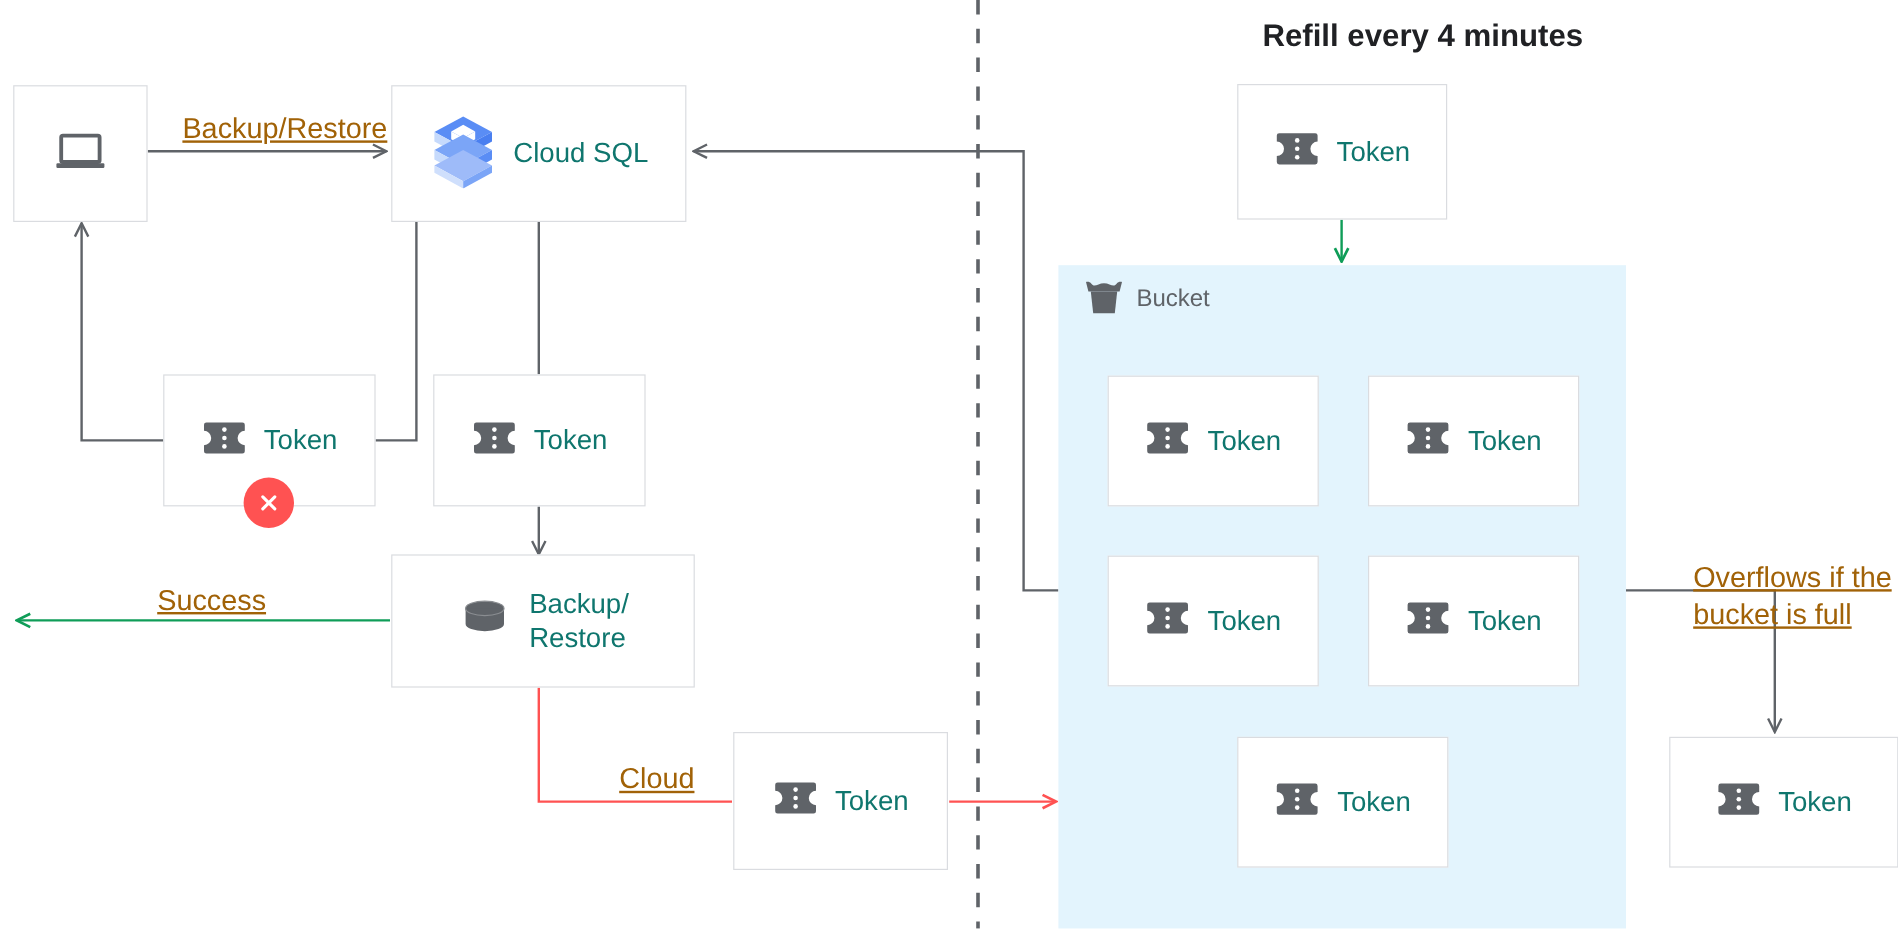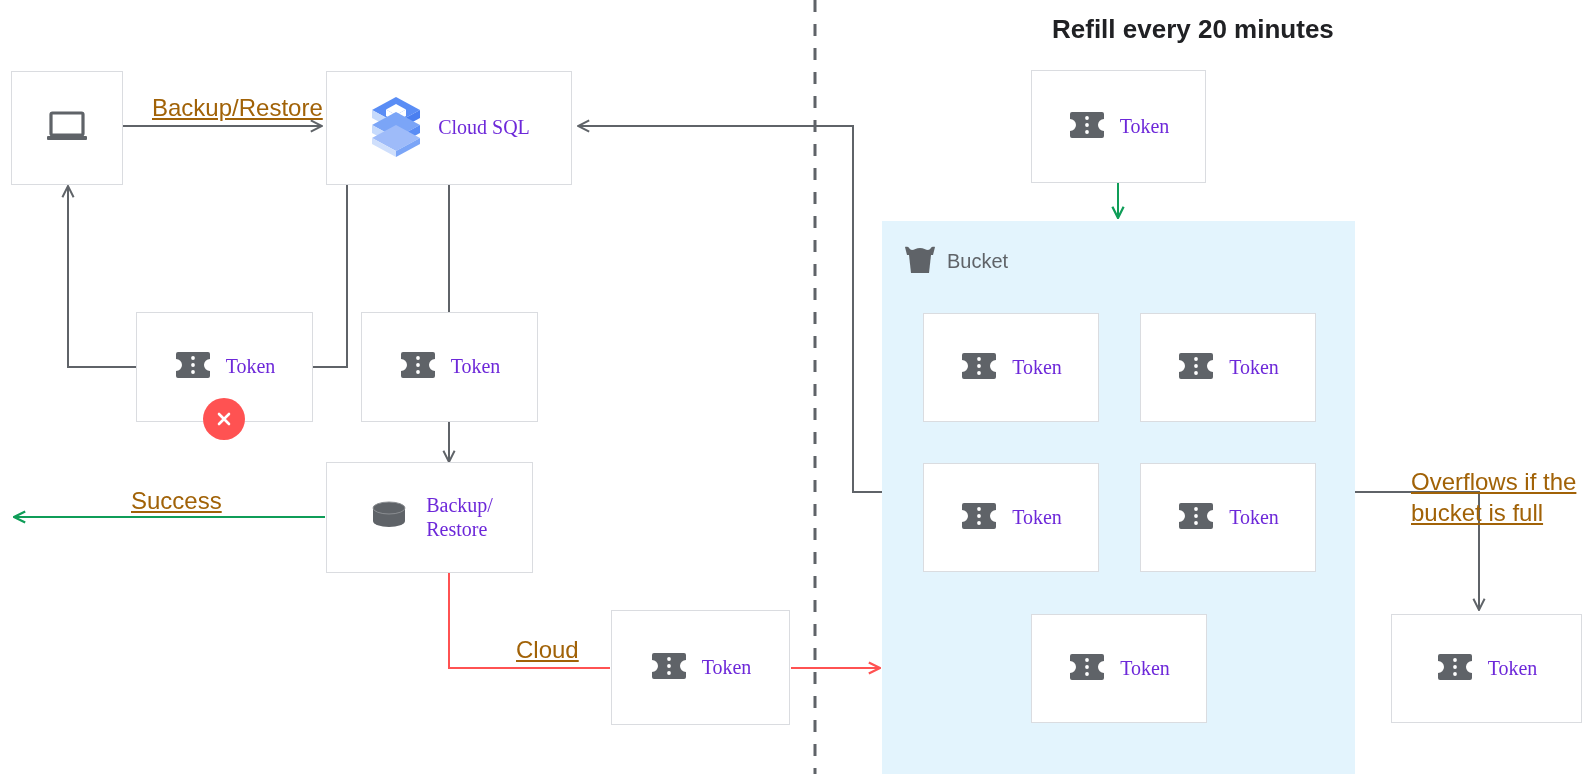--- a/index.html
+++ b/index.html
@@ -28,25 +28,24 @@
     position: absolute;
     box-sizing: border-box;
     background: #ffffff;
     border: 1px solid #dadce0;
     display: flex;
     align-items: center;
     justify-content: center;
     gap: 14px;
   }
   .node-label {
-    font-size: 20px;
-    color: #6d28d9;
+    font-size: 23px;
+    color: #0f766e;
     line-height: 1.18;
     white-space: pre-line;
-    font-family: Liberation Serif, serif;
   }
   .bucket-region {
     position: absolute;
     background: #e3f4fd;
   }
   .bucket-header {
     position: absolute;
     display: flex;
     align-items: center;
     gap: 9px;
@@ -117,21 +116,21 @@
 
     <path d="M 1118 183 L 1118 218" fill="none" stroke="#0f9d58" stroke-width="2" marker-end="url(#arrow-green)"></path>
 
     <path d="M 1355 492 L 1479 492 L 1479 610" fill="none" stroke="#5f6368" stroke-width="2" marker-end="url(#arrow-dark)"></path>
 
     <path d="M 815 0 L 815 774" fill="none" stroke="#5f6368" stroke-width="3" stroke-dasharray="12 12"></path>
   </svg>
 
   <div class="bucket-region" style="left:882px; top:221px; width:473px; height:553px;"></div>
 
-  <div class="bucket-header" style="left:902px; top:242px;">
+  <div class="bucket-header" style="left:902px; top:230px;">
     <span class="icon">
       <svg width="36" height="34" viewBox="0 0 36 34">
         <path d="M3 5 C3 5 6 4 7.5 6.5 C10 10 13 6 18 6 C23 6 26 10 28.5 6.5 C30 4 33 5 33 5 L31 13 L5 13 Z" fill="#5f6368"></path>
         <path d="M7 13 L29 13 L27 31 L9 31 Z" fill="#5f6368"></path>
       </svg>
     </span>
     <span class="bucket-title">Bucket</span>
   </div>
 
   <div class="node" style="left:11px; top:71px; width:112px; height:114px;">
@@ -191,21 +190,21 @@
       <svg width="38" height="36" viewBox="0 0 38 36">
         <path d="M4 5 h30 a2 2 0 0 1 2 2 v5 a6 6 0 0 0 0 12 v5 a2 2 0 0 1 -2 2 h-30 a2 2 0 0 1 -2 -2 v-5 a6 6 0 0 0 0 -12 v-5 a2 2 0 0 1 2 -2 z" fill="#5f6368"></path>
         <circle cx="19" cy="11" r="1.9" fill="#ffffff"></circle>
         <circle cx="19" cy="18" r="1.9" fill="#ffffff"></circle>
         <circle cx="19" cy="25" r="1.9" fill="#ffffff"></circle>
       </svg>
     </span>
     <span class="node-label">Token</span>
   </div>
 
-  <div class="node" style="left:326px; top:462px; width:207px; height:111px;">
+  <div class="node" style="left:326px; top:462px; width:253px; height:111px;">
     <span class="icon">
       <svg width="46" height="38" viewBox="0 0 46 38">
         <ellipse cx="23" cy="11" rx="16" ry="6" fill="#5f6368"></ellipse>
         <path d="M7 11 v13 a16 6 0 0 0 32 0 v-13 z" fill="#5f6368"></path>
         <ellipse cx="23" cy="11" rx="16" ry="6" fill="none" stroke="#8a8d91" stroke-width="1"></ellipse>
       </svg>
     </span>
     <span class="node-label">Backup/
 Restore</span>
   </div>
@@ -299,21 +298,21 @@
       <svg width="38" height="36" viewBox="0 0 38 36">
         <path d="M4 5 h30 a2 2 0 0 1 2 2 v5 a6 6 0 0 0 0 12 v5 a2 2 0 0 1 -2 2 h-30 a2 2 0 0 1 -2 -2 v-5 a6 6 0 0 0 0 -12 v-5 a2 2 0 0 1 2 -2 z" fill="#5f6368"></path>
         <circle cx="19" cy="11" r="1.9" fill="#ffffff"></circle>
         <circle cx="19" cy="18" r="1.9" fill="#ffffff"></circle>
         <circle cx="19" cy="25" r="1.9" fill="#ffffff"></circle>
       </svg>
     </span>
     <span class="node-label">Token</span>
   </div>
 
-  <div class="diagram-title" style="left:1052px; top:14px;">Refill every 20 minutes</div>
+  <div class="diagram-title" style="left:1052px; top:14px;">Refill every 4 minutes</div>
 
   <div class="edge-label" style="left:152px; top:92px;">Backup/Restore</div>
   <div class="edge-label" style="left:131px; top:485px;text-align:center;">Success</div>
   <div class="edge-label" style="left:516px; top:634px;">Cloud</div>
   <div class="edge-label" style="left:1411px; top:436px;margin-top:30px;">Overflows if the
 bucket is full</div>
 
 </div>
 
 </body></html>

